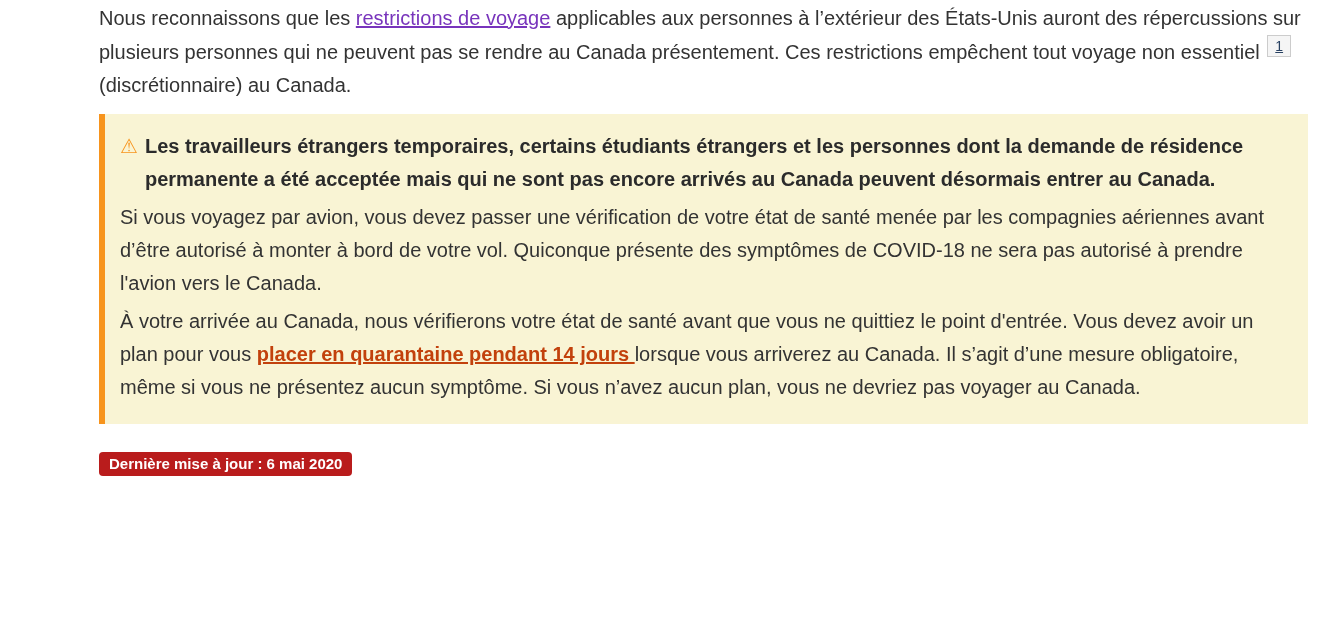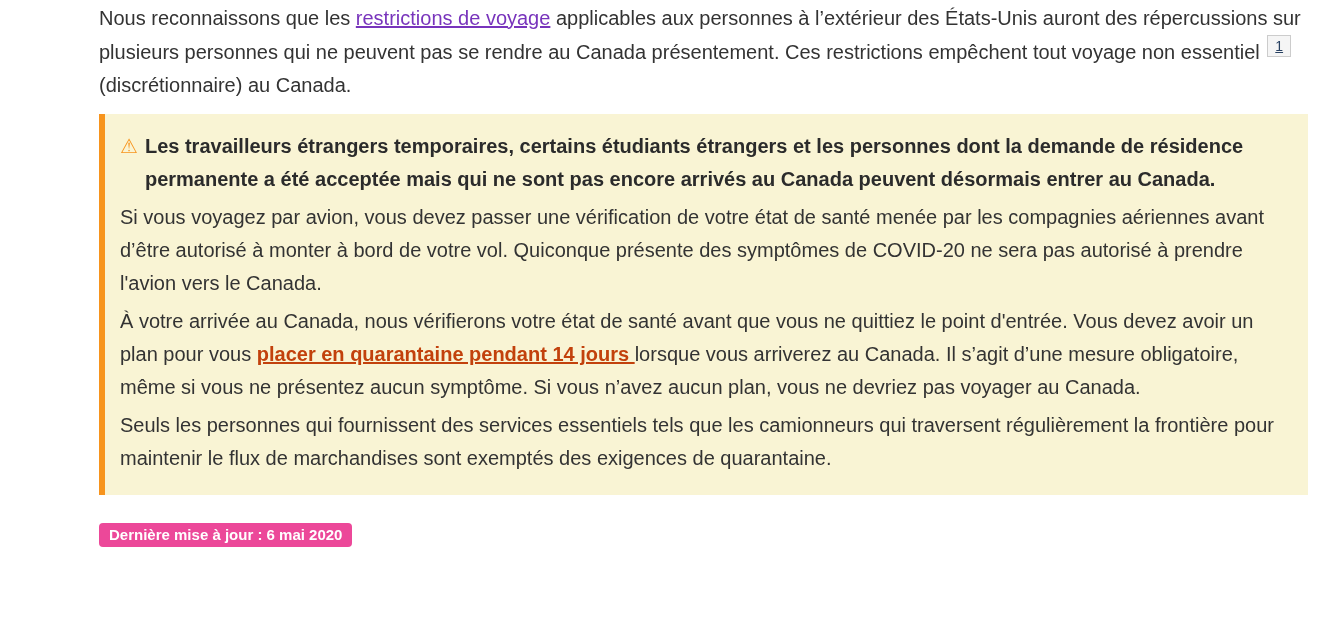--- a/index.html
+++ b/index.html
@@ -72,21 +72,21 @@
   .bold-link {
     color: #c2410c;
     font-weight: 700;
     text-decoration: underline;
   }
   .badge-row {
     margin: 22px 0 0 0;
   }
   .badge {
     display: inline-block;
-    background: #ec4899;
+    background: #b91c1c;
     color: #ffffff;
     font-weight: 700;
     font-size: 15px;
     line-height: 15px;
     padding: 4px 10px 5px 10px;
     border-radius: 4px;
   }
 </style>
 </head>
 <body>
@@ -94,23 +94,22 @@
 <div class="page">
   <div class="content">
 
     <p class="intro"><span>Nous reconnaissons que les </span><a class="visited-link" href="#">restrictions de voyage</a><span> applicables aux personnes à l’extérieur des États-Unis auront des répercussions sur plusieurs personnes qui ne peuvent pas se rendre au Canada présentement. Ces restrictions empêchent tout voyage non essentiel </span><sup class="footnote"><a href="#">1</a></sup><span> (discrétionnaire) au Canada.</span></p>
 
     <section class="alert">
       <div class="alert-heading">
         <span class="warn-icon">⚠</span>
         <div>Les travailleurs étrangers temporaires, certains étudiants étrangers et les personnes dont la demande de résidence permanente a été acceptée mais qui ne sont pas encore arrivés au Canada peuvent désormais entrer au Canada.</div>
       </div>
-      <p>Si vous voyagez par avion, vous devez passer une vérification de votre état de santé menée par les compagnies aériennes avant d’être autorisé à monter à bord de votre vol. Quiconque présente des symptômes de COVID-20 ne sera pas autorisé à prendre l'avion vers le Canada.</p>
+      <p>Si vous voyagez par avion, vous devez passer une vérification de votre état de santé menée par les compagnies aériennes avant d’être autorisé à monter à bord de votre vol. Quiconque présente des symptômes de COVID-18 ne sera pas autorisé à prendre l'avion vers le Canada.</p>
       <p><span>À votre arrivée au Canada, nous vérifierons votre état de santé avant que vous ne quittiez le point d'entrée. Vous devez avoir un plan pour vous </span><a class="bold-link" href="#">placer en quarantaine pendant 14 jours </a><span>lorsque vous arriverez au Canada. Il s’agit d’une mesure obligatoire, même si vous ne présentez aucun symptôme. Si vous n’avez aucun plan, vous ne devriez pas voyager au Canada.</span></p>
-      <p>Seuls les personnes qui fournissent des services essentiels tels que les camionneurs qui traversent régulièrement la frontière pour maintenir le flux de marchandises sont exemptés des exigences de quarantaine.</p>
     </section>
 
     <p class="badge-row">
       <span class="badge">Dernière mise à jour : 6 mai 2020</span>
     </p>
 
   </div>
 </div>
 
 </body></html>

